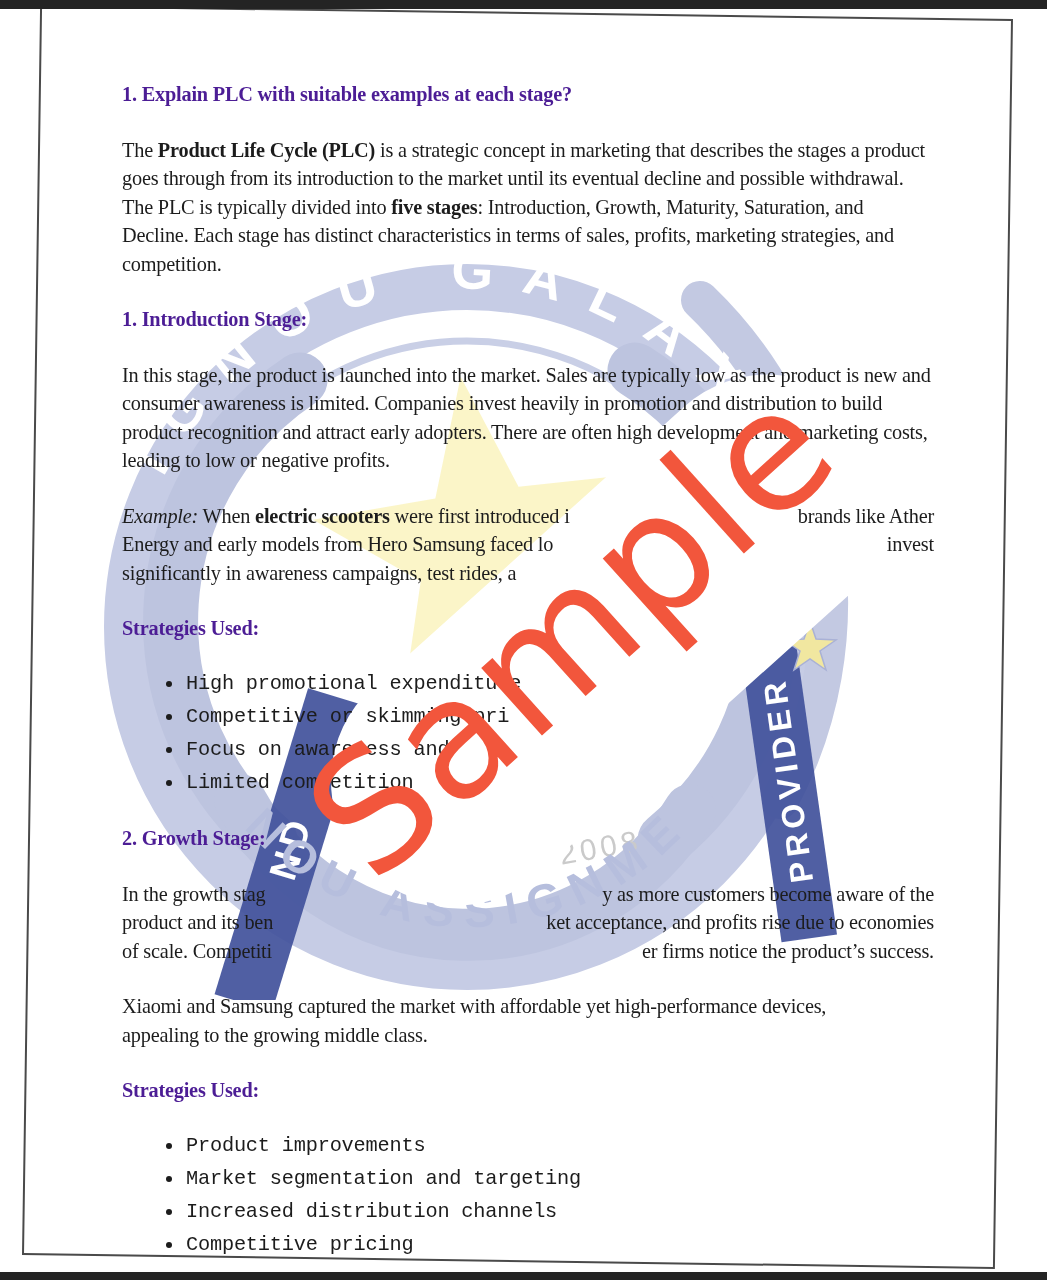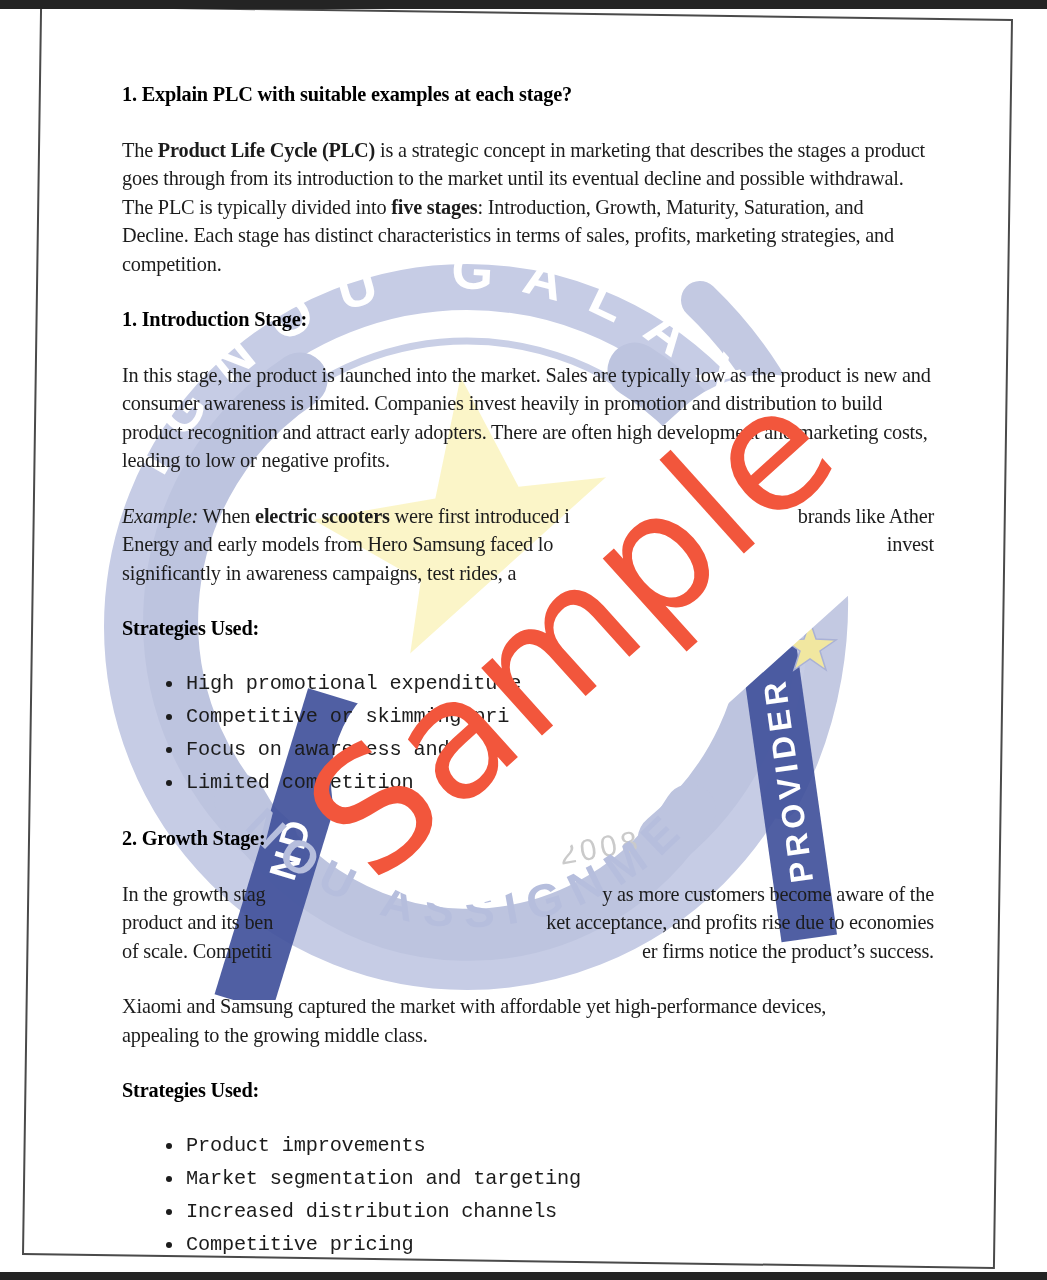--- a/index.html
+++ b/index.html
@@ -22,21 +22,21 @@
   .white-pill{
     position:absolute;left:277px;top:515px;width:670px;height:250px;
     background:#ffffff;border-radius:125px;transform:rotate(-42deg);z-index:2;
   }
   
   .content{
     position:absolute;left:122px;top:80px;width:812px;z-index:3;
     font-size:20.3px;line-height:28.5px;letter-spacing:-0.2px;
   }
   .content .block{margin:0 0 27px 0;}
-  .h{font-weight:bold;color:#000000;}
+  .h{font-weight:bold;color:#4c1d95;}
   .b{font-weight:bold;margin-top:12px;}
   .i{font-style:italic;}
   .gapline{display:flex;justify-content:space-between;}
   .gapline .lf{white-space:pre;}
   .gapline .rt{white-space:pre;}
   ul.blist{margin:0;padding-left:62px;}
   ul.blist li{margin:0 0 4.5px 0;padding-left:2px;font-family:Liberation Mono, monospace;}
   
   .sample{
     position:absolute;left:263px;top:543px;width:566px;height:224px;

